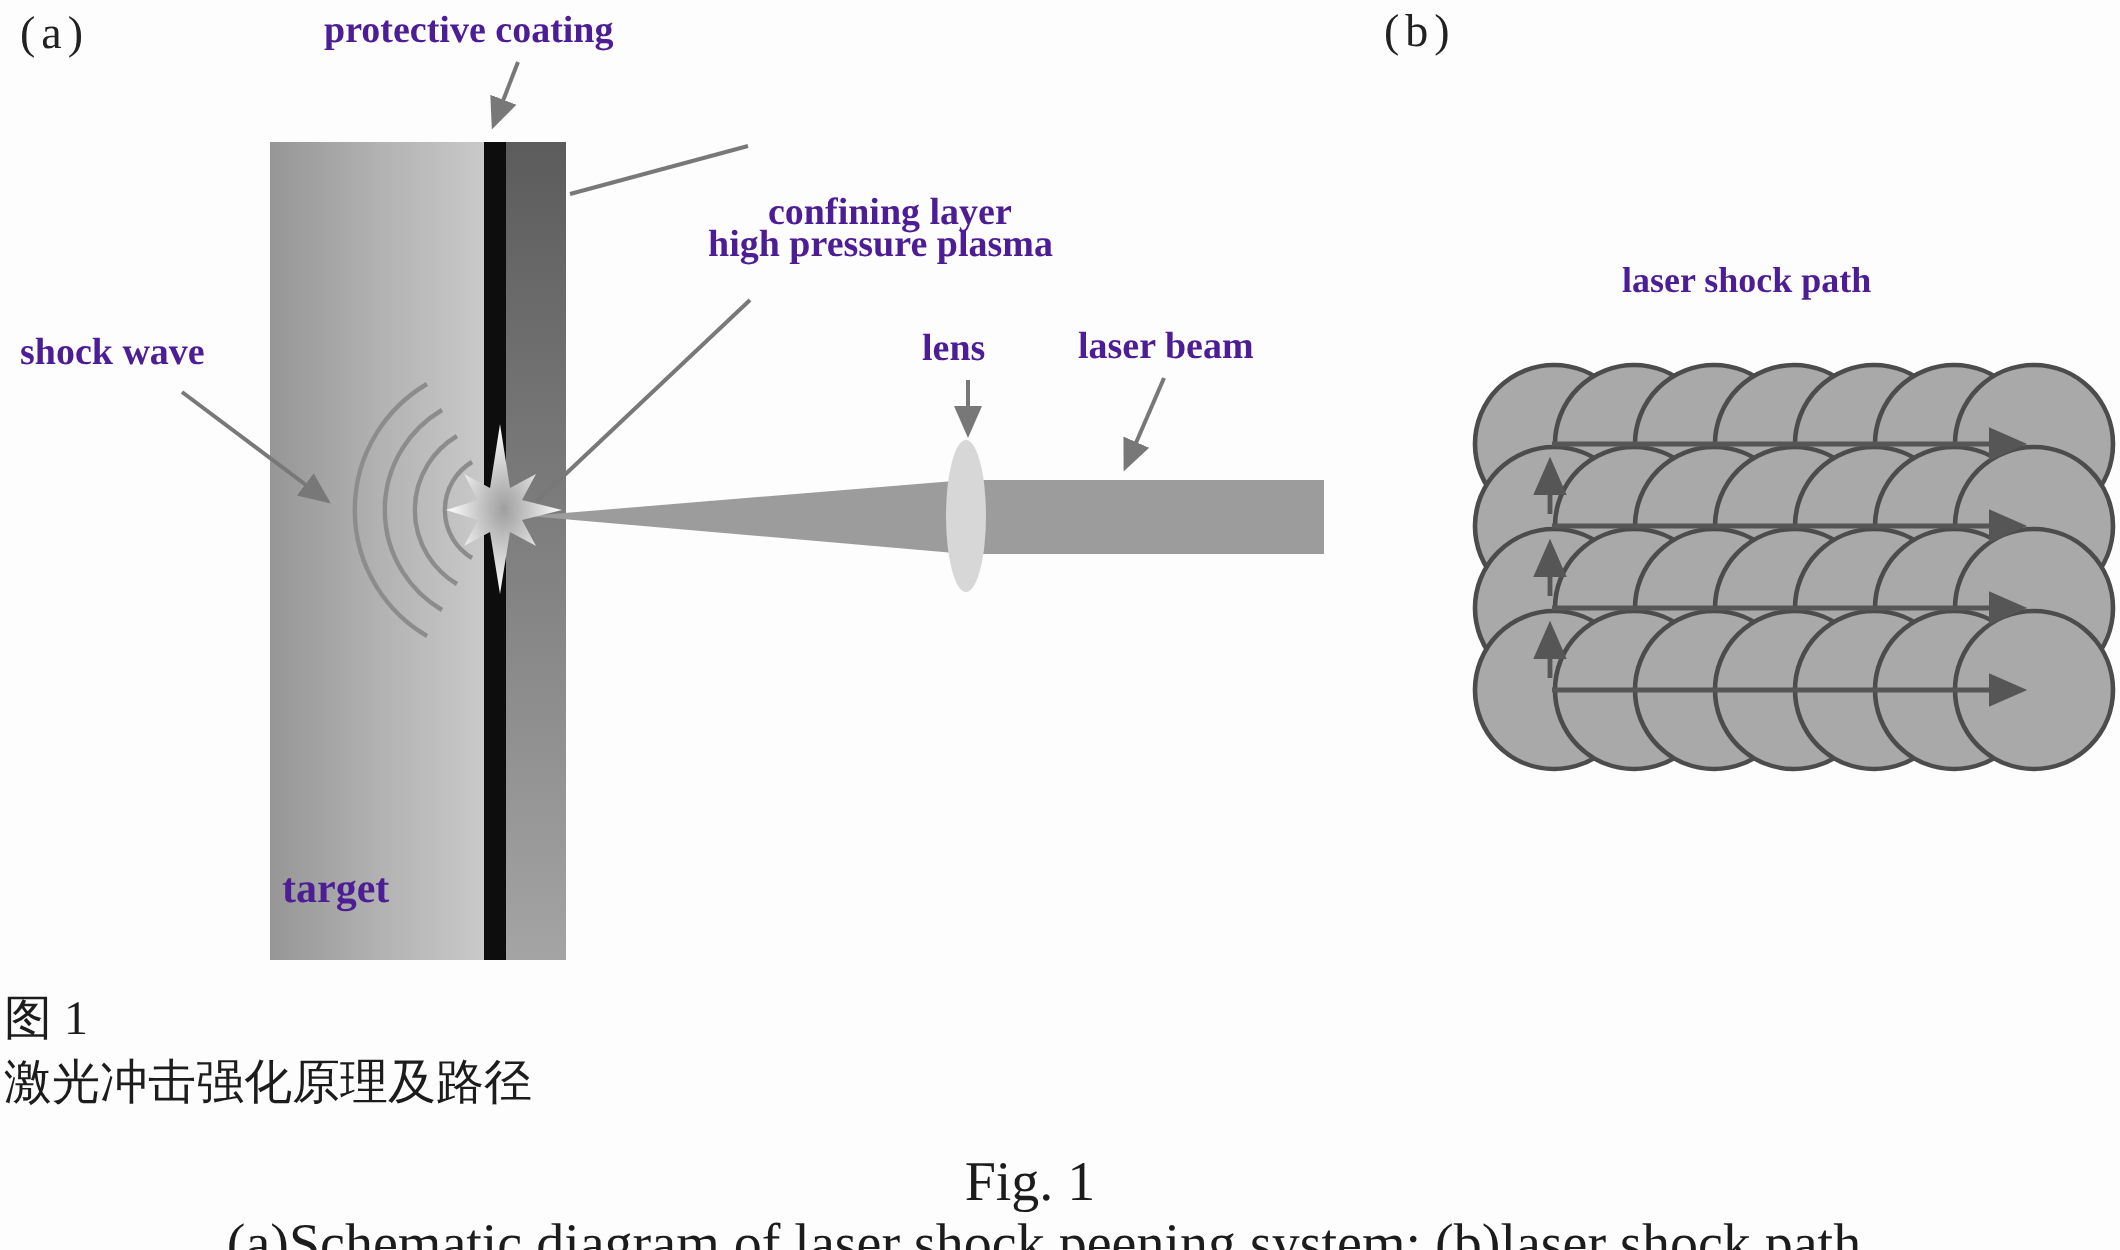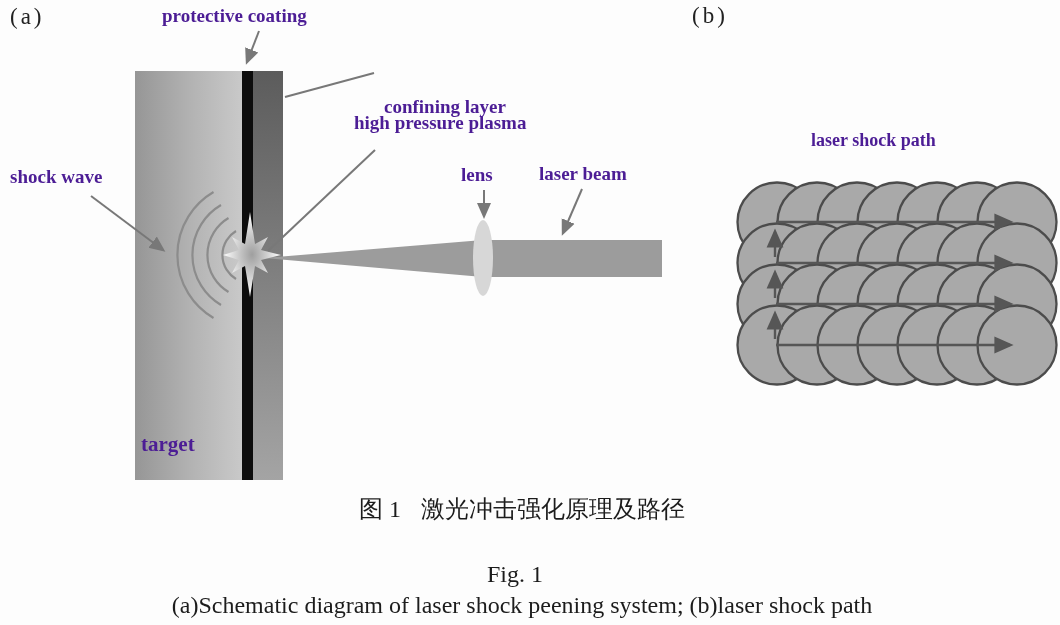--- a/index.html
+++ b/index.html
@@ -2,22 +2,22 @@
 <html><head>
 <meta charset="utf-8">
 <style>
   html,body{margin:0;padding:0;background:#ffffff;}
   .stage{position:relative;width:1060px;height:625px;background:#fdfdfd;overflow:hidden;
          font-family:"Liberation Serif","DejaVu Serif",serif;}
   svg{position:absolute;left:0;top:0;}
   .lbl{position:absolute;font-weight:bold;font-size:19px;color:#4c1d95;white-space:nowrap;line-height:1.1;}
   .tag{position:absolute;font-size:23px;color:#222;letter-spacing:3px;white-space:nowrap;}
   .cap{position:absolute;left:2px;width:1040px;display:flex;justify-content:center;color:#1c1c1c;white-space:nowrap;}
-  .cap-zh{font-size:24px;}
-  .cap-en{font-size:24px;}
+  .cap-zh{font-size:24px;flex-direction:column;}
+  .cap-en{font-size:28px;margin-top:15px;}
   .gap-wide{display:inline-block;width:20px;}
   .gap-med{display:inline-block;width:14px;}
 </style>
 </head>
 <body>
 
 <div class="stage">
 
   <svg width="1060" height="625" viewBox="0 0 1060 625">
     <defs>

